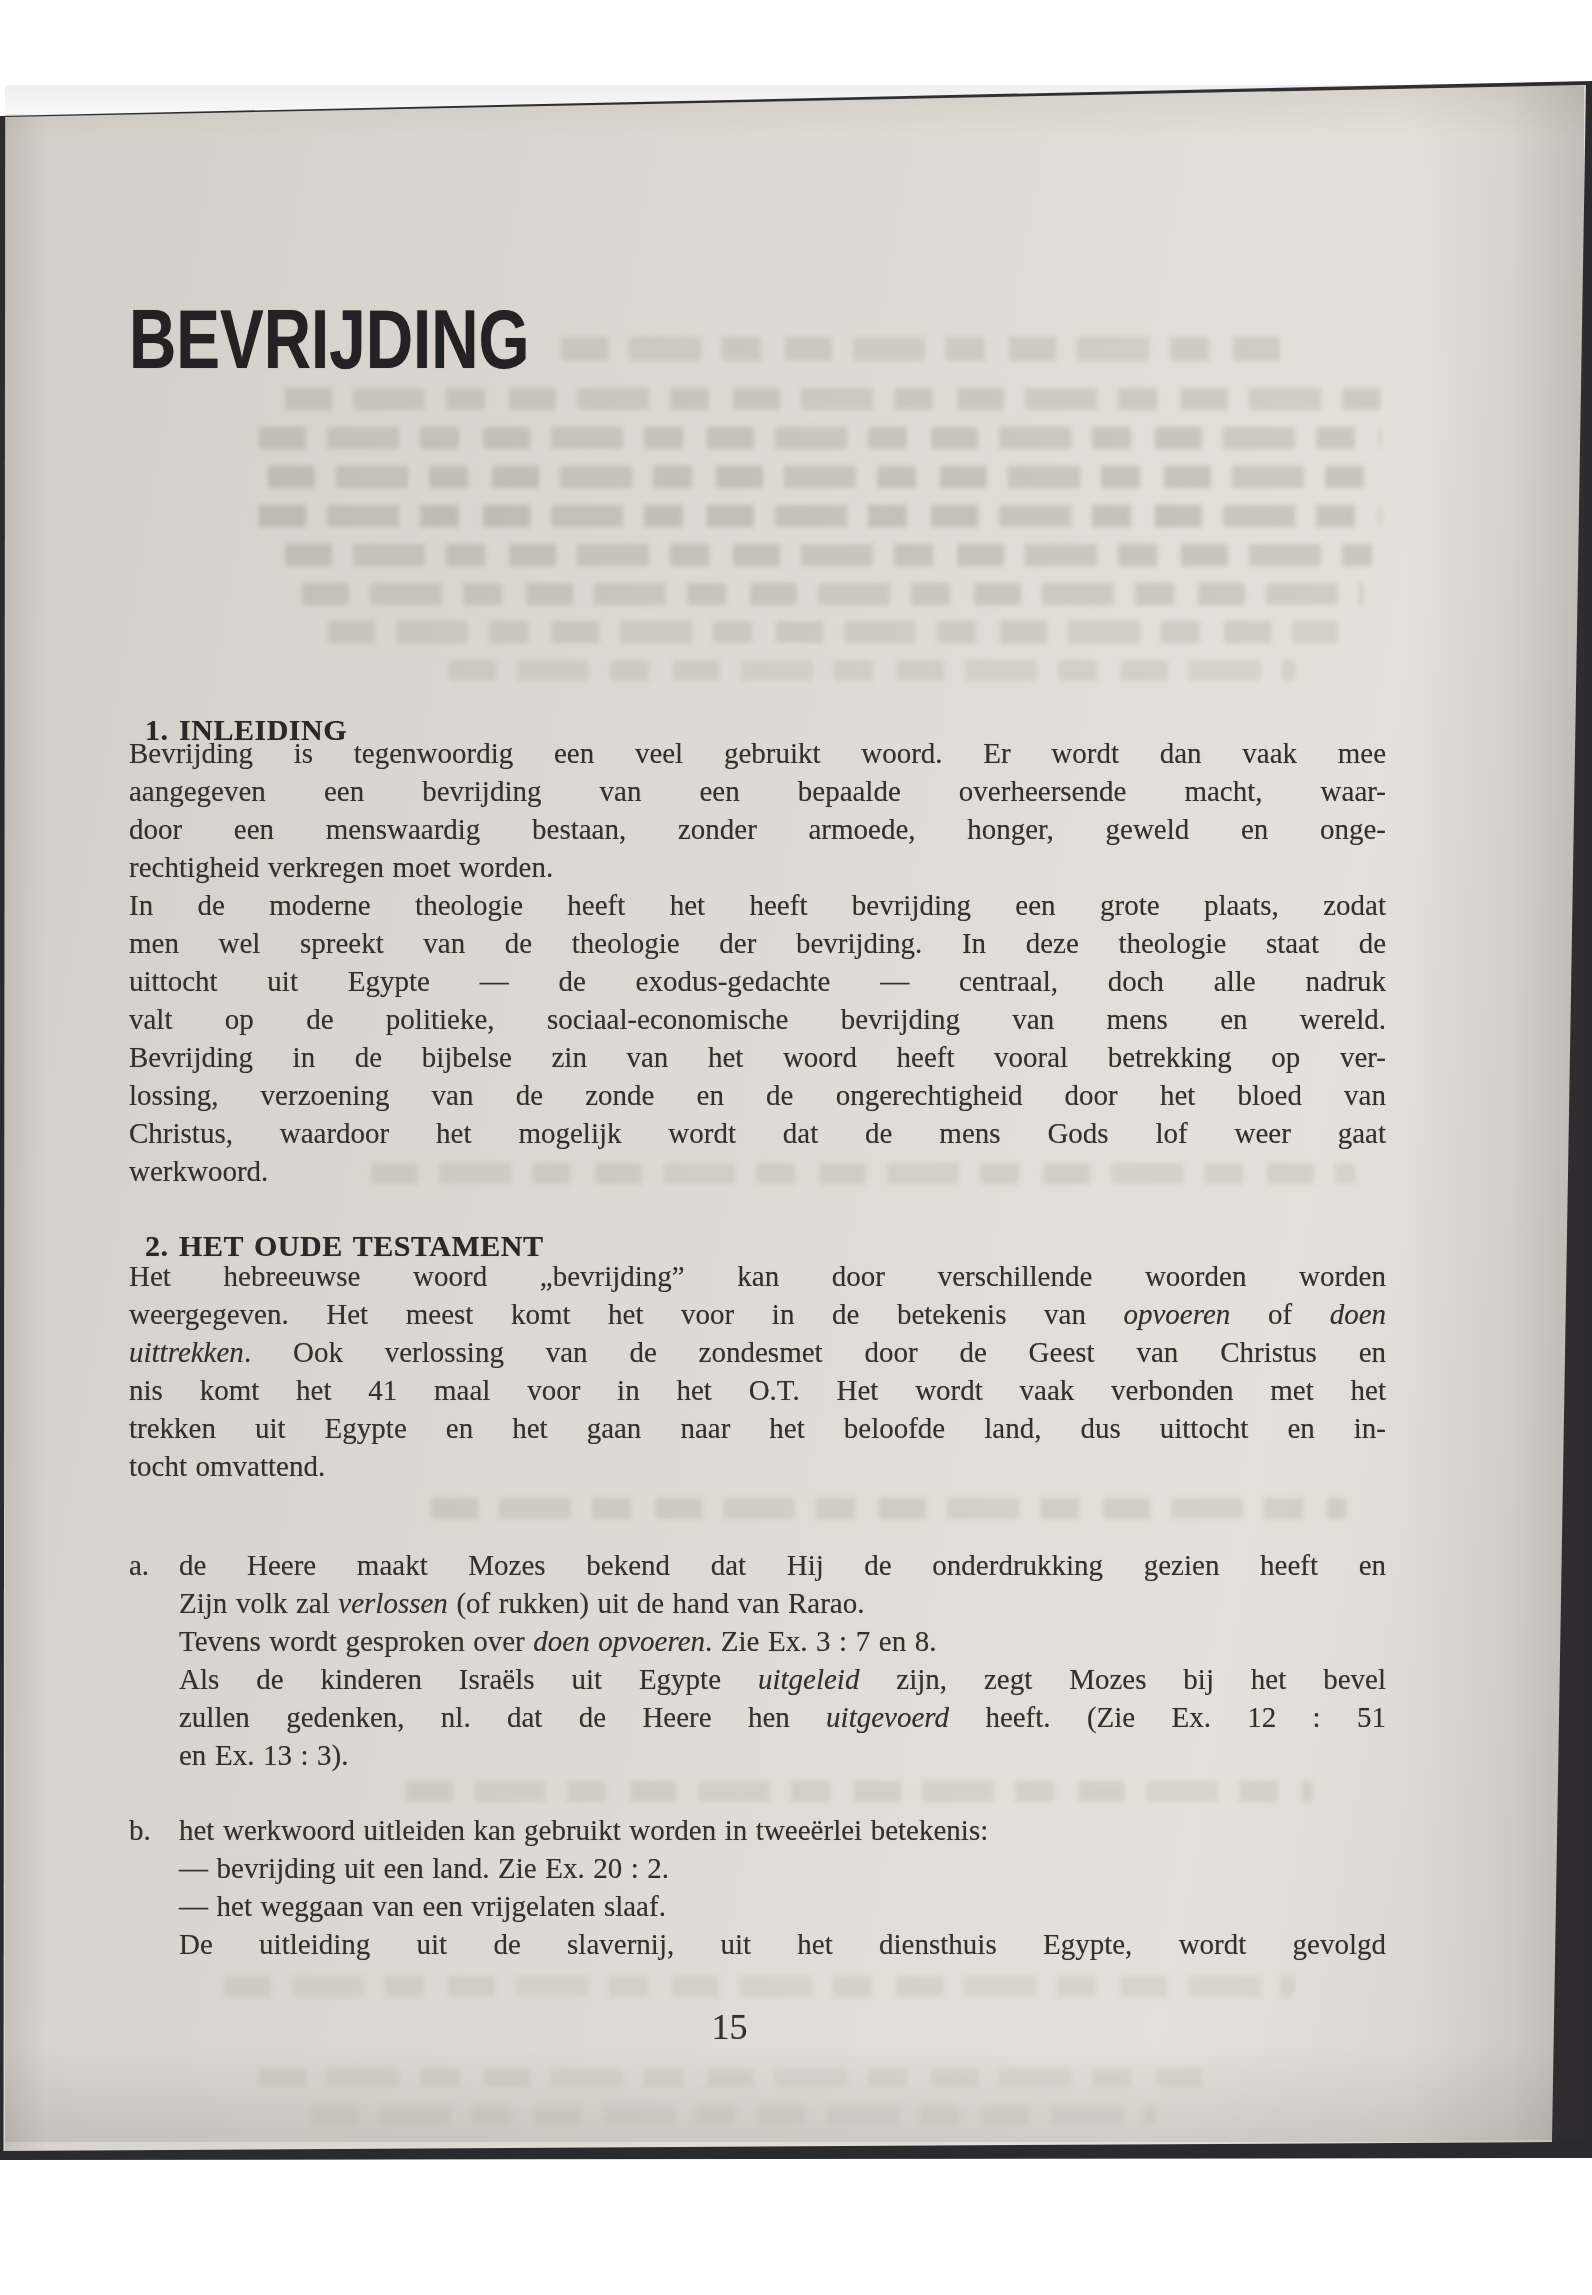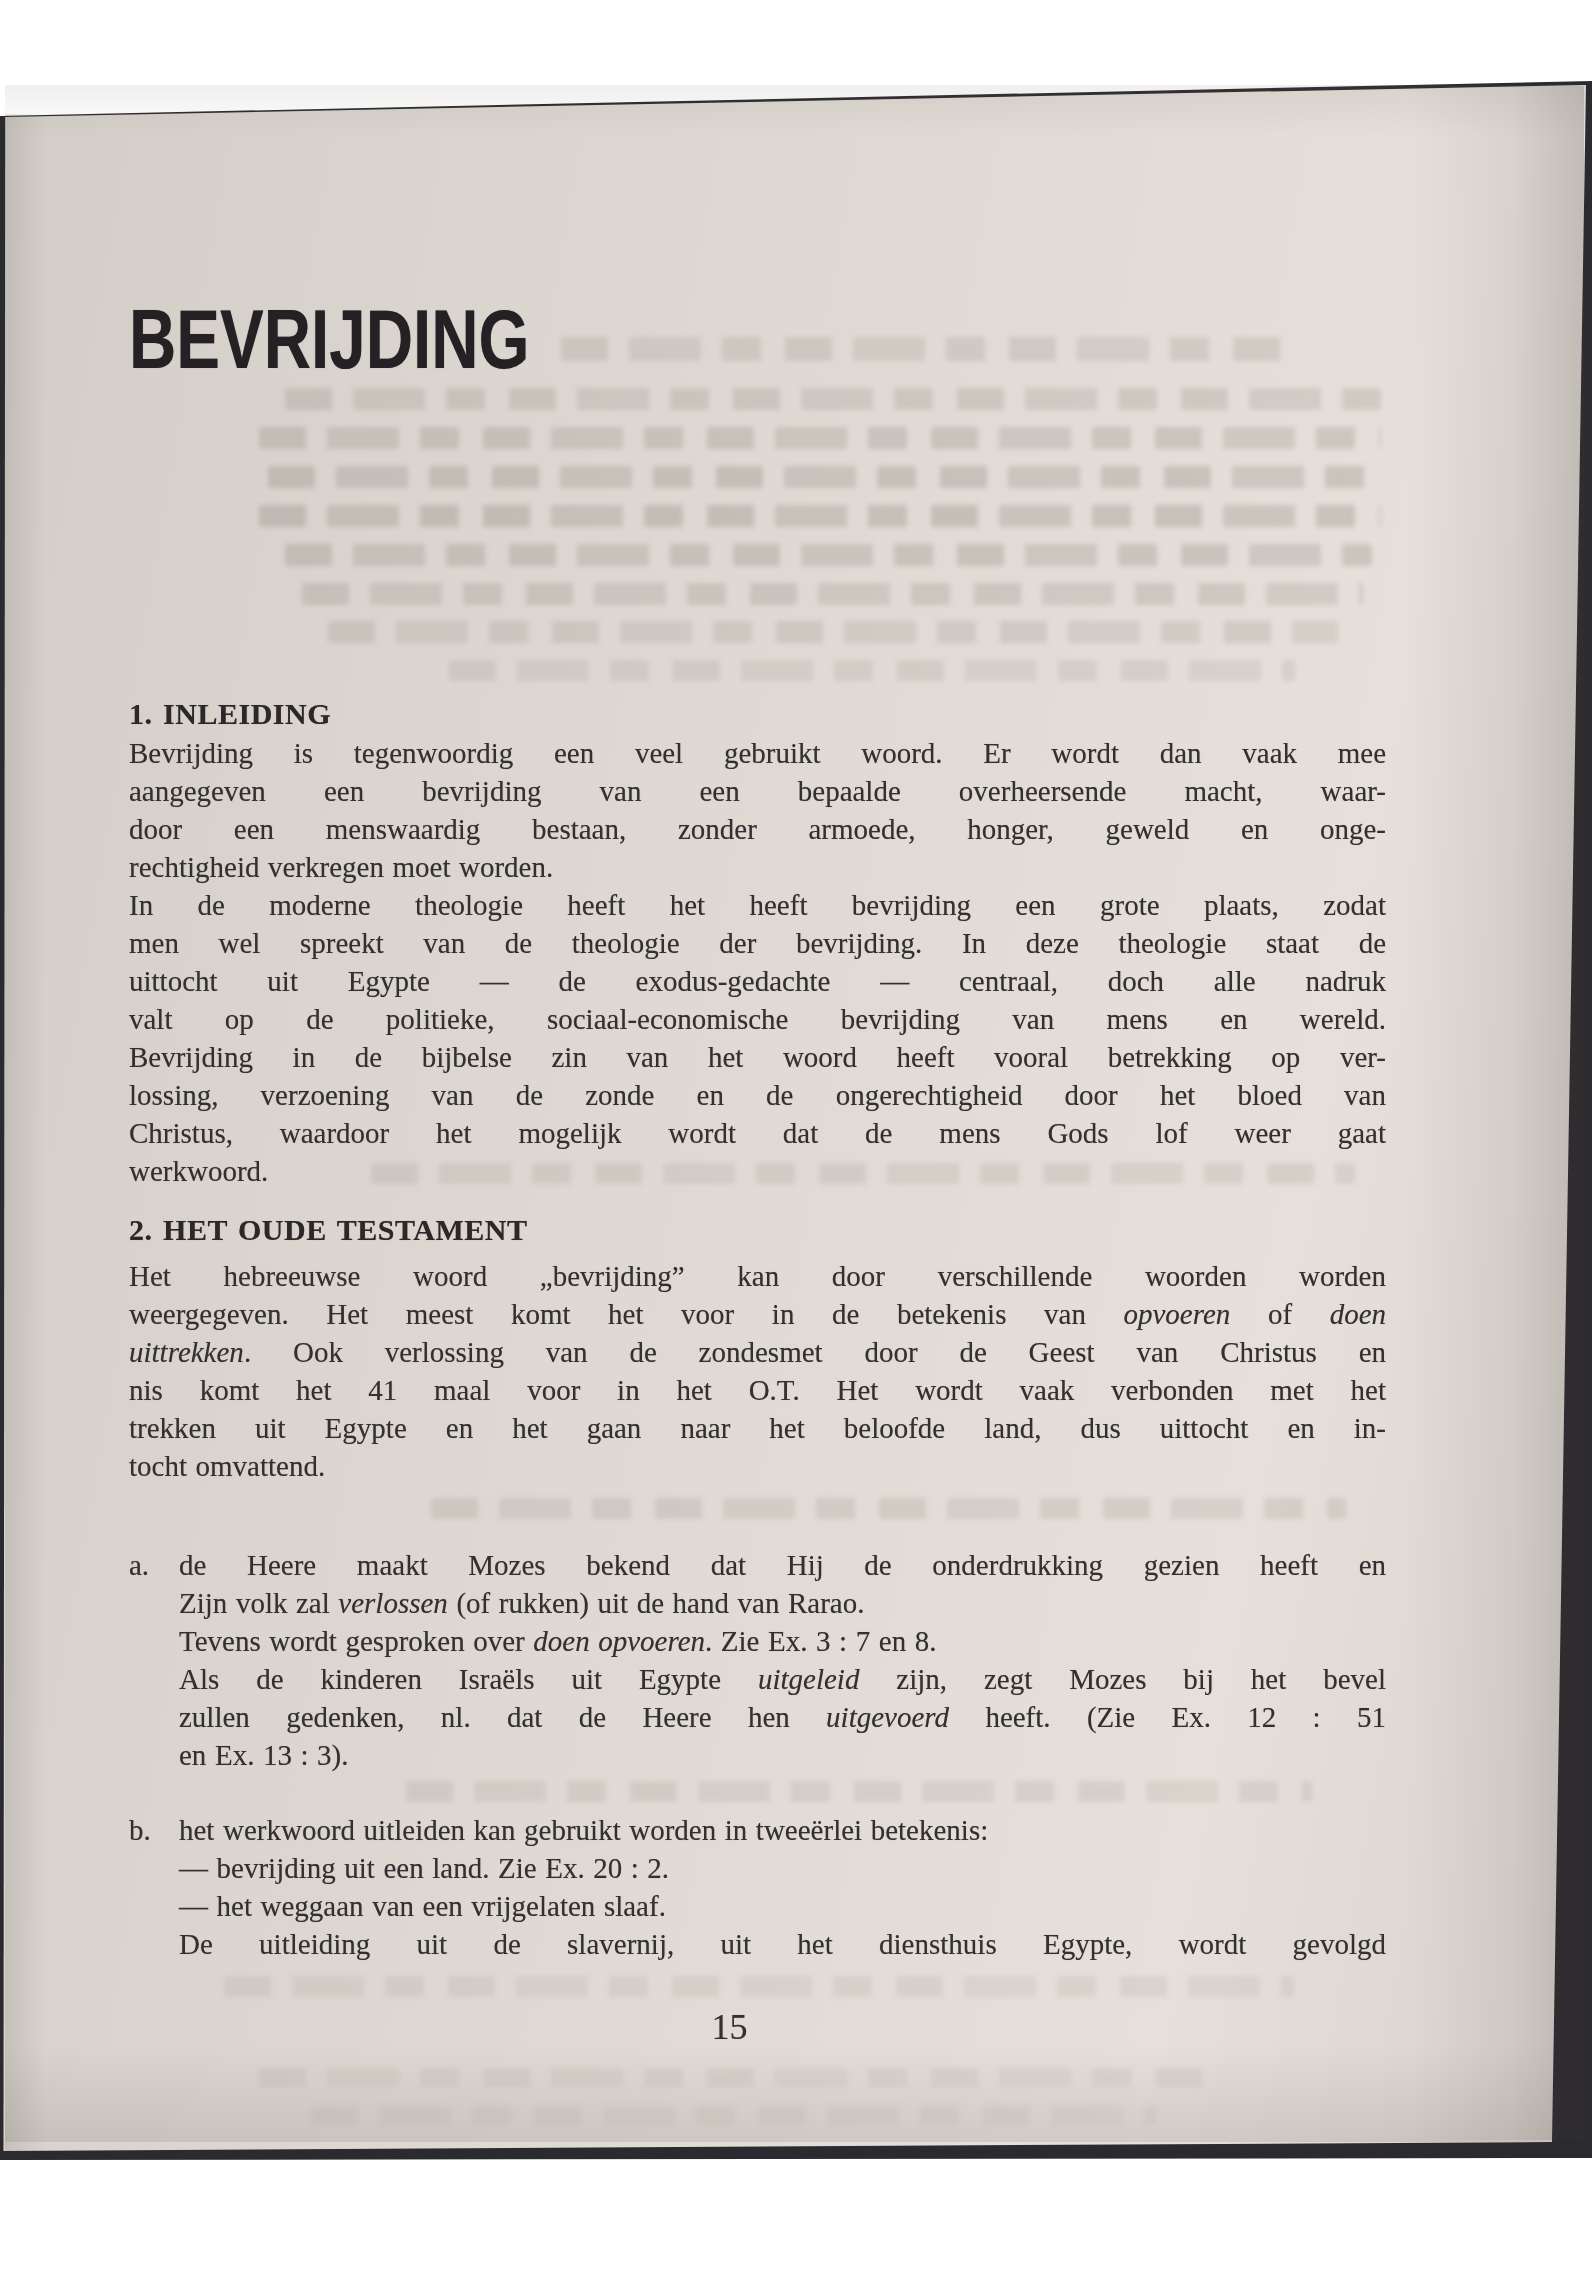--- a/index.html
+++ b/index.html
@@ -52,21 +52,21 @@
   .title{
     position:absolute;left:129px;top:297px;margin:0;
     font-family:"Liberation Sans", sans-serif;
     font-weight:bold;font-size:84px;line-height:84px;
     color:#232124;
     transform:scaleX(.78);transform-origin:0 50%;
     white-space:nowrap;
     text-shadow:0 0 0.9px rgba(35,33,36,.55);
   }
   .heading{
-    position:absolute;left:129px;margin:0;
+    position:absolute;left:129px;margin:16px;
     font-size:30px;font-weight:bold;
     height:38px;line-height:38px;
     letter-spacing:0.5px;word-spacing:2.6px;
     color:#2c2829;white-space:nowrap;
     text-shadow:0 0 0.7px rgba(44,40,41,.5);
   }
   .block{position:absolute;left:129px;width:1257px;}
   .block.indent{left:179px;width:1207px;}
   .line{
     height:38px;line-height:38px;

